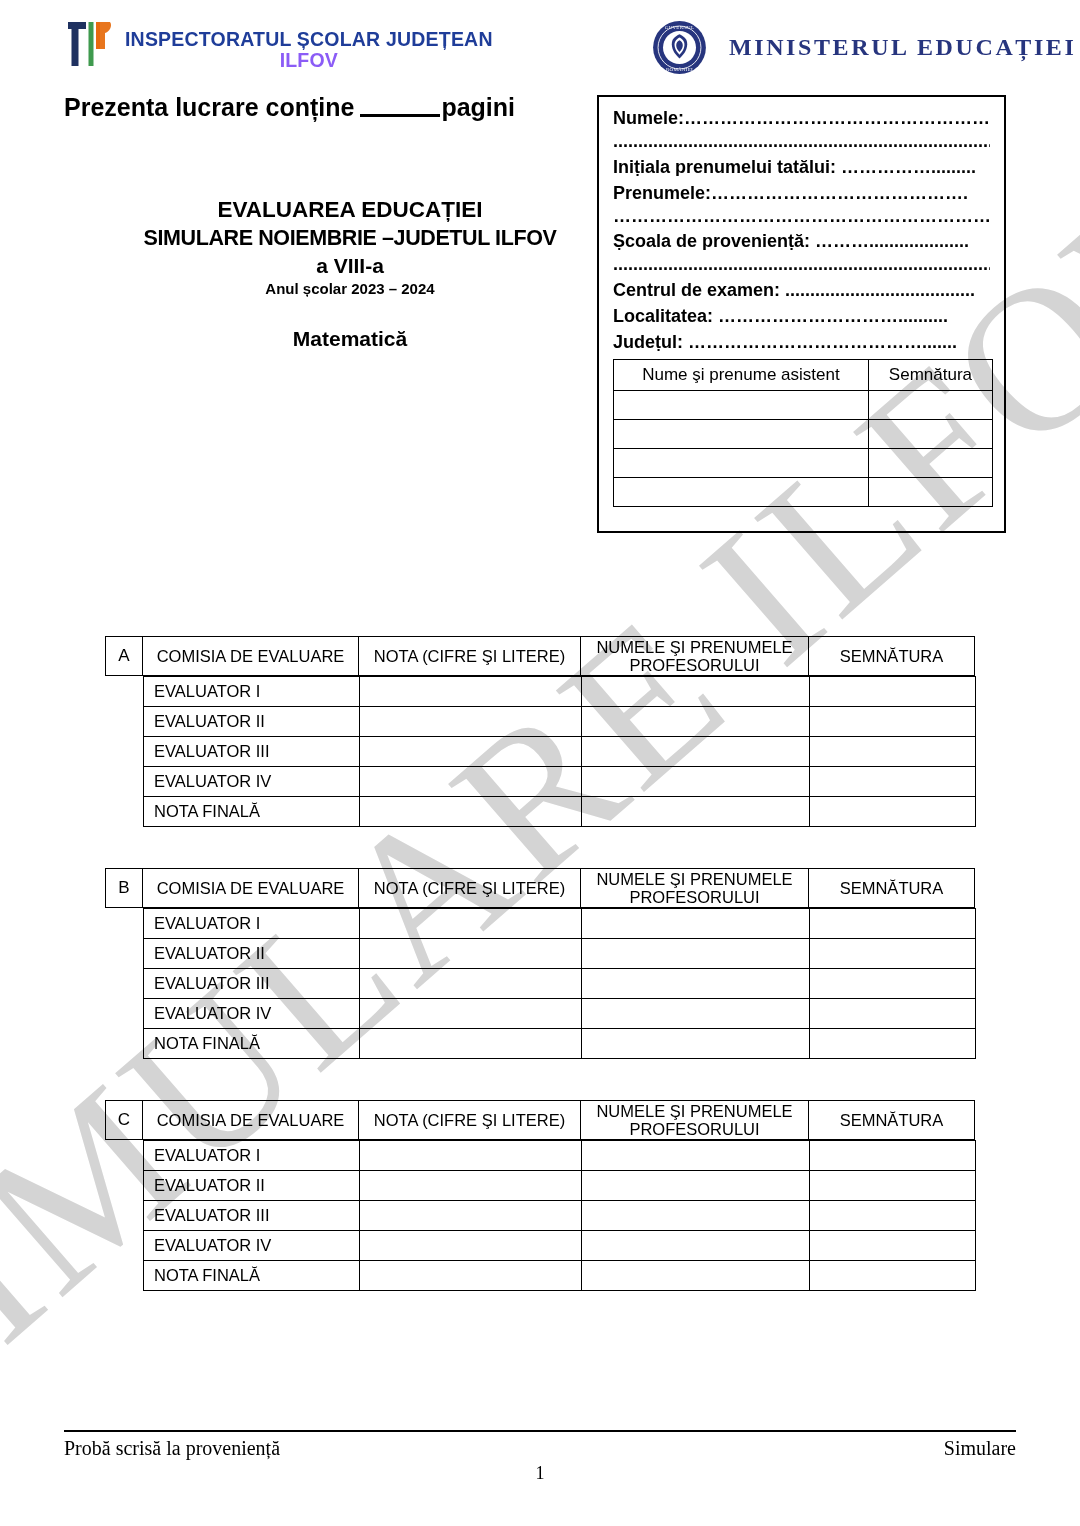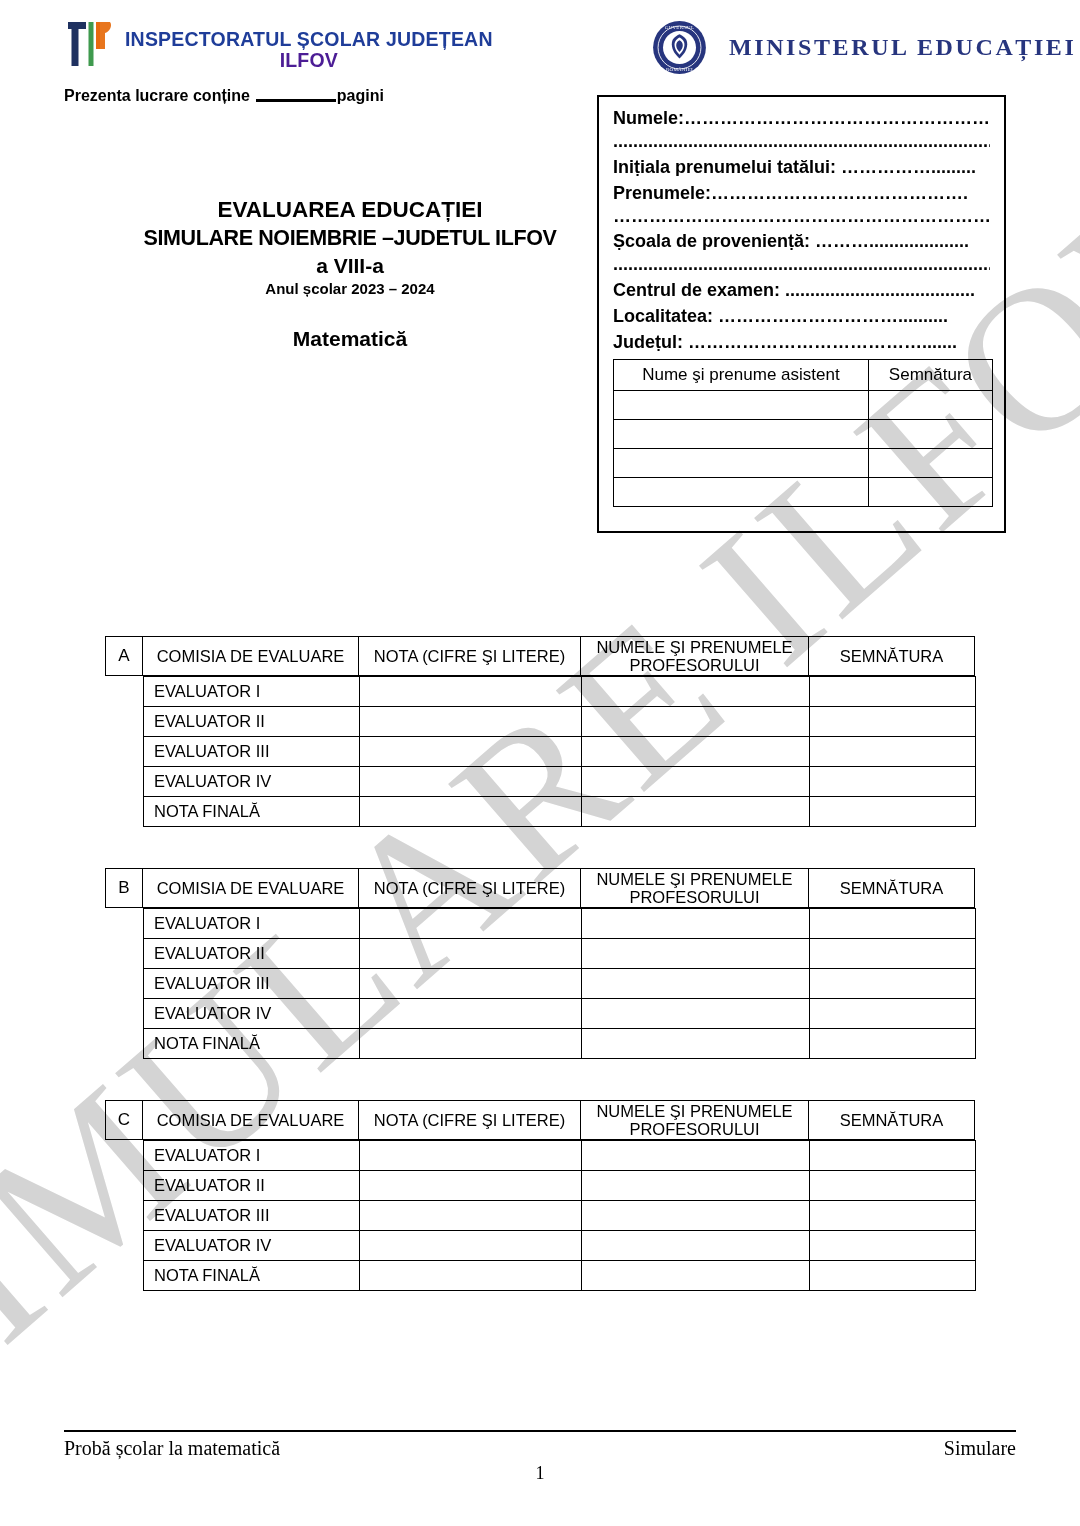--- a/index.html
+++ b/index.html
@@ -55,21 +55,21 @@
     font-size: 19.5px;
     font-weight: bold;
     color: #1f3d99;
     letter-spacing: .2px;
     white-space: nowrap;
     line-height: 1.05;
   }
   .isj-line2 {
     font-size: 19.5px;
     font-weight: bold;
-    color: #4c1d95;
+    color: #8b5cf6;
     letter-spacing: .2px;
     line-height: 1.15;
   }
 
   .min-logo-wrap {
     position: absolute;
     left: 652px;
     top: 20px;
     display: flex;
     align-items: center;
@@ -83,22 +83,22 @@
     letter-spacing: 2.6px;
     color: #27357e;
     white-space: nowrap;
     text-align: right;
   }
 
   
   .pages-line {
     position: absolute;
     left: 64px;
-    top: 84px;
-    font-size: 16px;
+    top: 93px;
+    font-size: 25px;
     font-weight: bold;
     white-space: nowrap;
   }
   .pages-line .blank {
     display: inline-block;
     width: 80px;
     border-bottom: 3px solid #000;
     margin: 0 1px -1px 6px;
     vertical-align: baseline;
     height: 15px;
@@ -519,17 +519,17 @@
         <td class="col-label">NOTA FINALĂ</td>
         <td class="col-nota"></td>
         <td class="col-num"></td>
         <td class="col-semn"></td>
       </tr>
     </tbody>
       </table>
   </div>
 
   <div class="footer-rule layer"></div>
-  <div class="footer-left layer">Probă școlar la matematică</div>
+  <div class="footer-left layer">Probă scrisă la proveniență</div>
   <div class="footer-right layer">Simulare</div>
   <div class="footer-page layer">1</div>
 
 </div>
 
 </body></html>

